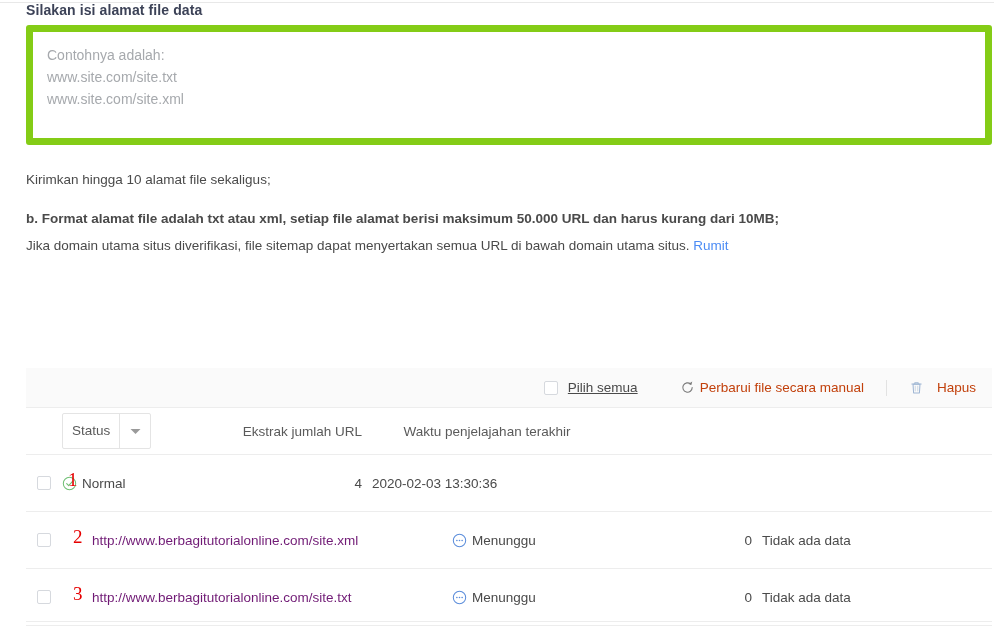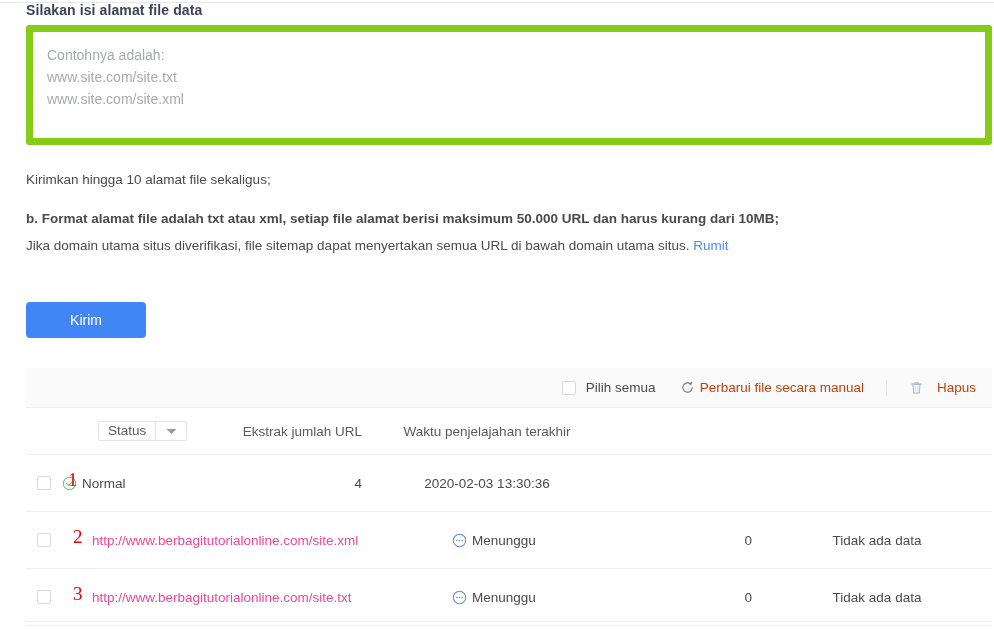--- a/index.html
+++ b/index.html
@@ -124,22 +124,23 @@
     border: 1px solid #d6d9de;
     border-radius: 2px;
     background: #fff;
     box-sizing: border-box;
     cursor: pointer;
     margin-right: 10px;
   }
   .tb-label {
     font-size: 13.5px;
     color: #4a4a4a;
-    margin-right: 24px;
-    cursor: pointer;
+    margin-right: 42px;
+    cursor: pointer;
+    text-decoration: underline;
   }
   .tb-action {
     display: flex;
     align-items: center;
     font-size: 13.5px;
     color: #c2410c;
     cursor: pointer;
   }
   .tb-action .ico { margin-right: 5px; display: flex; align-items: center; }
   .tb-sep {
@@ -171,21 +172,21 @@
   .tbody-row {
     height: 57px;
     font-size: 13.5px;
     color: #4a4a4a;
   }
 
   .c-check   { width: 36px; display: flex; justify-content: center; align-items: center; }
   .c-name    { flex: 1 1 auto; display: flex; align-items: center; padding-left: 8px; }
   .c-status  { width: 150px; display: flex; align-items: center; }
   .c-count   { width: 150px; text-align: right; padding-right: 10px; }
-  .c-time    { width: 230px; text-align: center; }
+  .c-time    { width: 230px; text-align: left; }
 
   .thead .c-name  { justify-content: flex-start; padding-left: 38px; }
   .thead .c-count { text-align: right; padding-right: 10px; }
   .thead .c-time  { text-align: center; }
 
   .row-check {
     width: 14px;
     height: 14px;
     border: 1px solid #d6d9de;
     border-radius: 2px;
@@ -193,25 +194,24 @@
     box-sizing: border-box;
     cursor: pointer;
   }
 
   
   .status-filter {
     display: inline-flex;
     align-items: center;
     border: 1px solid #e4e4e4;
     border-radius: 2px;
-    height: 20px;
+    height: 36px;
     background: #fff;
     box-sizing: border-box;
     cursor: pointer;
-    margin-left: 36px;
   }
   .status-filter .sf-label {
     padding: 0 9px;
     font-size: 13.5px;
     color: #5a5a5a;
     line-height: 34px;
   }
   .status-filter .sf-div {
     width: 1px;
     align-self: stretch;
@@ -231,21 +231,21 @@
     font-family: "Liberation Serif", serif;
     font-size: 19px;
     font-weight: normal;
   }
 
   .file-link {
     color: #4c8cf5;
     text-decoration: none;
     cursor: pointer;
   }
-  .file-text { color: #ec4899; }
+  .file-text { color: #701a75; }
 
   .folder-ico { margin-right: 6px; display: inline-flex; align-items: center; }
   .status-ico { margin-right: 5px; display: inline-flex; align-items: center; }
 
   .name-indent { padding-left: 30px; }
 
   
   .bottom-rule {
     position: absolute;
     left: 26px;
@@ -269,21 +269,20 @@
 www.site.com/site.xml" style=""></textarea>
 
   <div class="note note-1">Kirimkan hingga 10 alamat file sekaligus;</div>
 
   <div class="note note-2">b. Format alamat file adalah txt atau xml, setiap file alamat berisi maksimum 50.000 URL dan harus kurang dari 10MB;</div>
 
   <div class="note note-3">
     <span>Jika domain utama situs diverifikasi, file sitemap dapat menyertakan semua URL di bawah domain utama situs. </span><a class="note-link" href="#">Rumit</a>
   </div>
 
-  <button class="submit-btn">Kirim</button>
 
   <div class="toolbar">
     <div class="tb-check"></div>
     <span class="tb-label">Pilih semua</span>
 
     <div class="tb-action">
       <span class="ico">
         <svg width="15" height="15" viewBox="0 0 16 16">
           <path d="M13 8a5 5 0 1 1-1.6-3.65" fill="none" stroke="#7a7a7a" stroke-width="1.2" stroke-linecap="round"></path>
           <path d="M13.1 1.6 L12.2 5.0 L8.9 4.2 Z" fill="#7a7a7a"></path>

